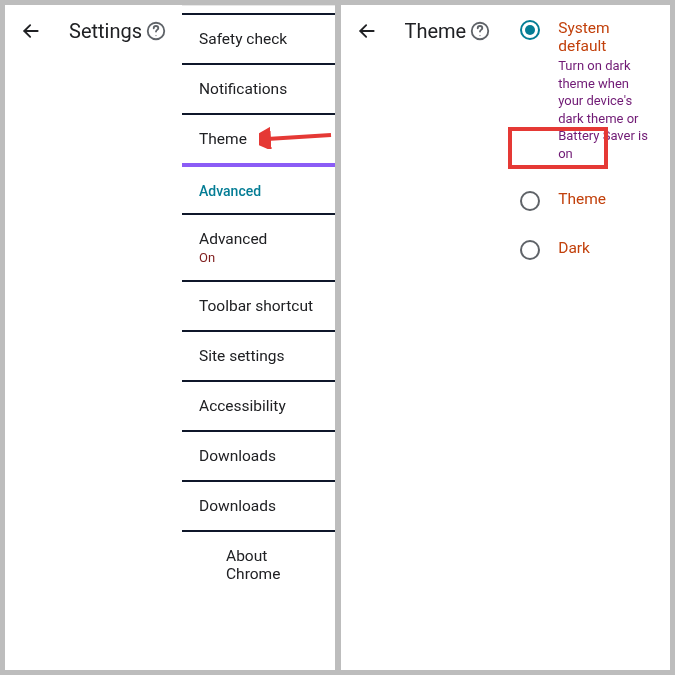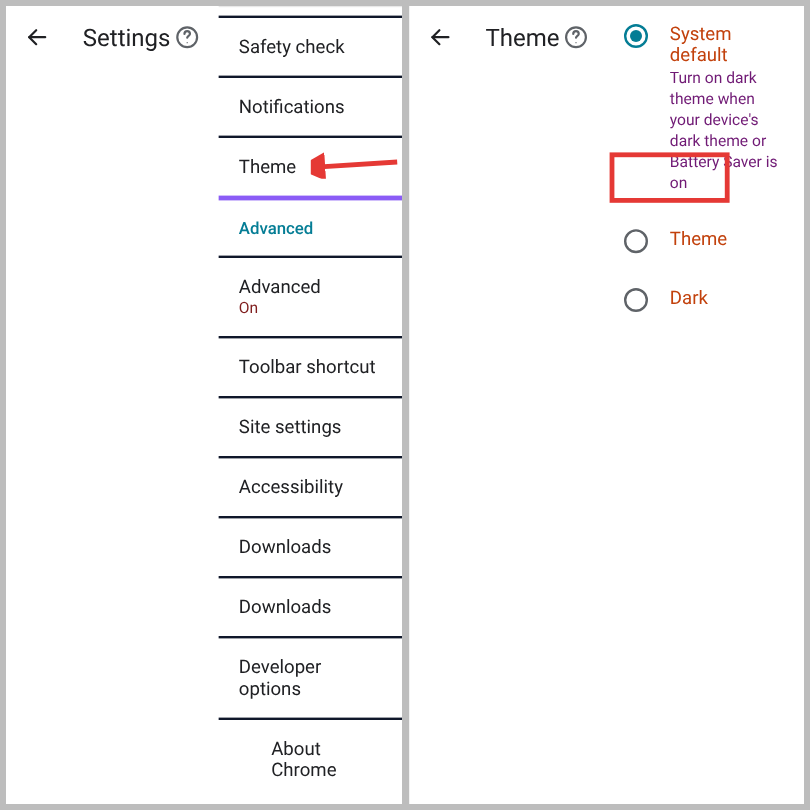--- a/index.html
+++ b/index.html
@@ -187,23 +187,20 @@
     </div>
     <div class="row">
       <span>Accessibility</span>
     </div>
     <div class="row">
       <span>Downloads</span>
     </div>
     <div class="row">
       <span>Downloads</span>
     </div>
-    <div class="row">
-      <span>Developer options</span>
-    </div>
     <div class="row" style="border-bottom:none;padding-left:44px;">
       <span>About Chrome</span>
     </div>
   </div>
 </div>
 
 <div class="panel" style="position:relative;">
   <div class="header">
     <div class="back-btn">
       <svg width="20" height="20" viewBox="0 0 24 24" fill="none" stroke="#202124" stroke-width="2.2" stroke-linecap="round" stroke-linejoin="round">

